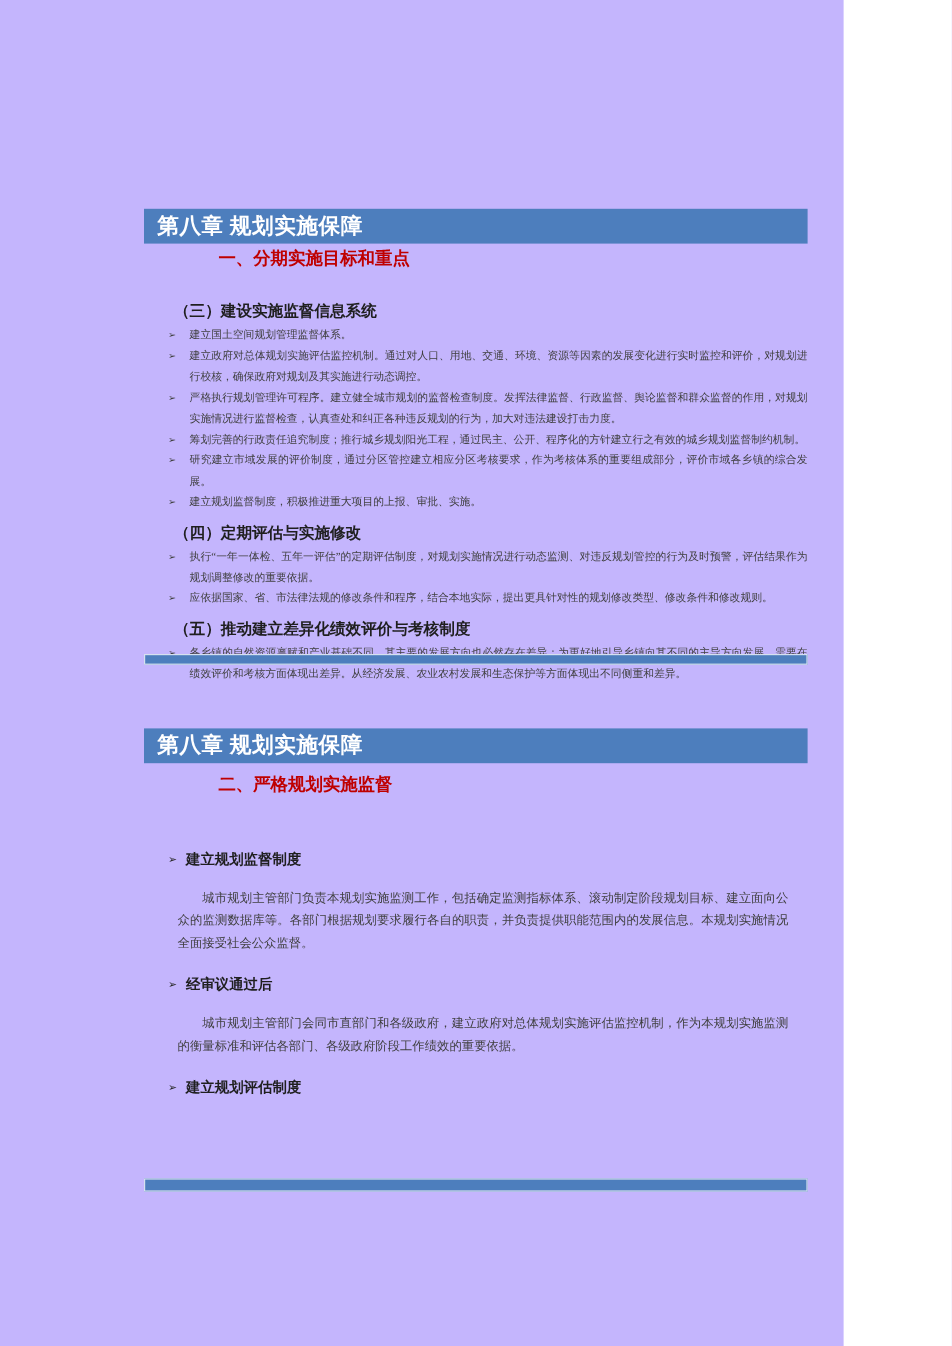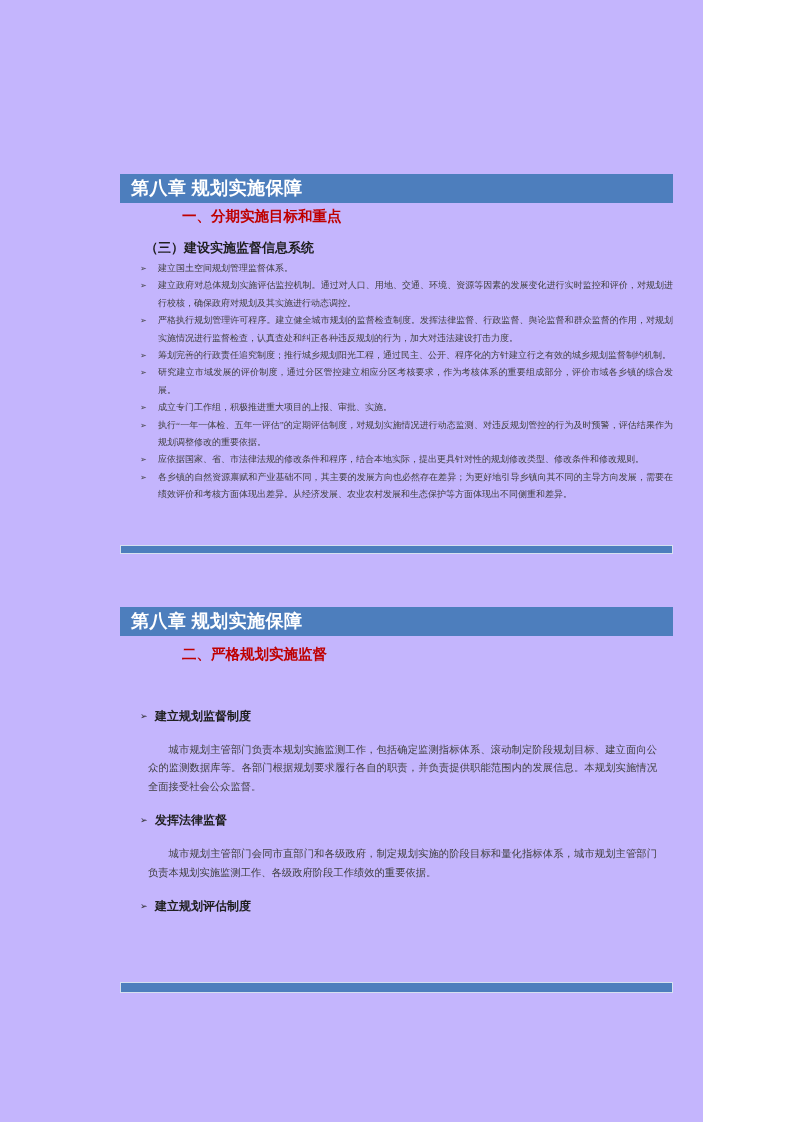--- a/index.html
+++ b/index.html
@@ -61,21 +61,21 @@
   .red-heading.second { top: 646px; }
 
   
   .s1-content {
     position: absolute;
     left: 140px;
     top: 234px;
     width: 533px;
   }
   .sub-title {
-    margin: 6px 0 5px 5px;
+    margin: 17px 0 5px 5px;
     font-size: 13px;
     font-weight: bold;
     color: #1f1f1f;
     line-height: 15px;
   }
   .sub-title.gap { margin-top: 8px; }
   .blist { margin: 0; }
   .li {
     display: flex;
     align-items: flex-start;
@@ -161,35 +161,37 @@
       <div class="li">
         <span class="mk">➢</span>
         <div class="li-t">筹划完善的行政责任追究制度；推行城乡规划阳光工程，通过民主、公开、程序化的方针建立行之有效的城乡规划监督制约机制。</div>
       </div>
       <div class="li">
         <span class="mk">➢</span>
         <div class="li-t">研究建立市域发展的评价制度，通过分区管控建立相应分区考核要求，作为考核体系的重要组成部分，评价市域各乡镇的综合发展。</div>
       </div>
       <div class="li">
         <span class="mk">➢</span>
-        <div class="li-t">成立专门工作组，积极推进重大项目的上报、审批、实施。</div>
-      </div>
-    </div>
-
+        <div class="li-t">建立规划监督制度，积极推进重大项目的上报、审批、实施。</div>
+      </div>
+    </div>
+
+    <div class="sub-title gap">（四）定期评估与实施修改</div>
     <div class="blist">
       <div class="li">
         <span class="mk">➢</span>
         <div class="li-t">执行“一年一体检、五年一评估”的定期评估制度，对规划实施情况进行动态监测、对违反规划管控的行为及时预警，评估结果作为规划调整修改的重要依据。</div>
       </div>
       <div class="li">
         <span class="mk">➢</span>
         <div class="li-t">应依据国家、省、市法律法规的修改条件和程序，结合本地实际，提出更具针对性的规划修改类型、修改条件和修改规则。</div>
       </div>
     </div>
 
+    <div class="sub-title gap">（五）推动建立差异化绩效评价与考核制度</div>
     <div class="blist">
       <div class="li">
         <span class="mk">➢</span>
         <div class="li-t">各乡镇的自然资源禀赋和产业基础不同，其主要的发展方向也必然存在差异；为更好地引导乡镇向其不同的主导方向发展，需要在绩效评价和考核方面体现出差异。从经济发展、农业农村发展和生态保护等方面体现出不同侧重和差异。</div>
       </div>
     </div>
 
   </div>
 
   <div class="rule-bar first"></div>
@@ -203,23 +205,23 @@
   <div class="s2-content">
 
     <div class="blk-h">
       <span class="mk2">➢</span>
       <span class="blk-t">建立规划监督制度</span>
     </div>
     <p class="para">城市规划主管部门负责本规划实施监测工作，包括确定监测指标体系、滚动制定阶段规划目标、建立面向公众的监测数据库等。各部门根据规划要求履行各自的职责，并负责提供职能范围内的发展信息。本规划实施情况全面接受社会公众监督。</p>
 
     <div class="blk-h">
       <span class="mk2">➢</span>
-      <span class="blk-t">发挥法律监督</span>
-    </div>
-    <p class="para">城市规划主管部门会同市直部门和各级政府，制定规划实施的阶段目标和量化指标体系，城市规划主管部门负责本规划实施监测工作、各级政府阶段工作绩效的重要依据。</p>
+      <span class="blk-t">经审议通过后</span>
+    </div>
+    <p class="para">城市规划主管部门会同市直部门和各级政府，建立政府对总体规划实施评估监控机制，作为本规划实施监测的衡量标准和评估各部门、各级政府阶段工作绩效的重要依据。</p>
 
     <div class="blk-h">
       <span class="mk2">➢</span>
       <span class="blk-t">建立规划评估制度</span>
     </div>
 
   </div>
 
   <div class="rule-bar second"></div>
 

